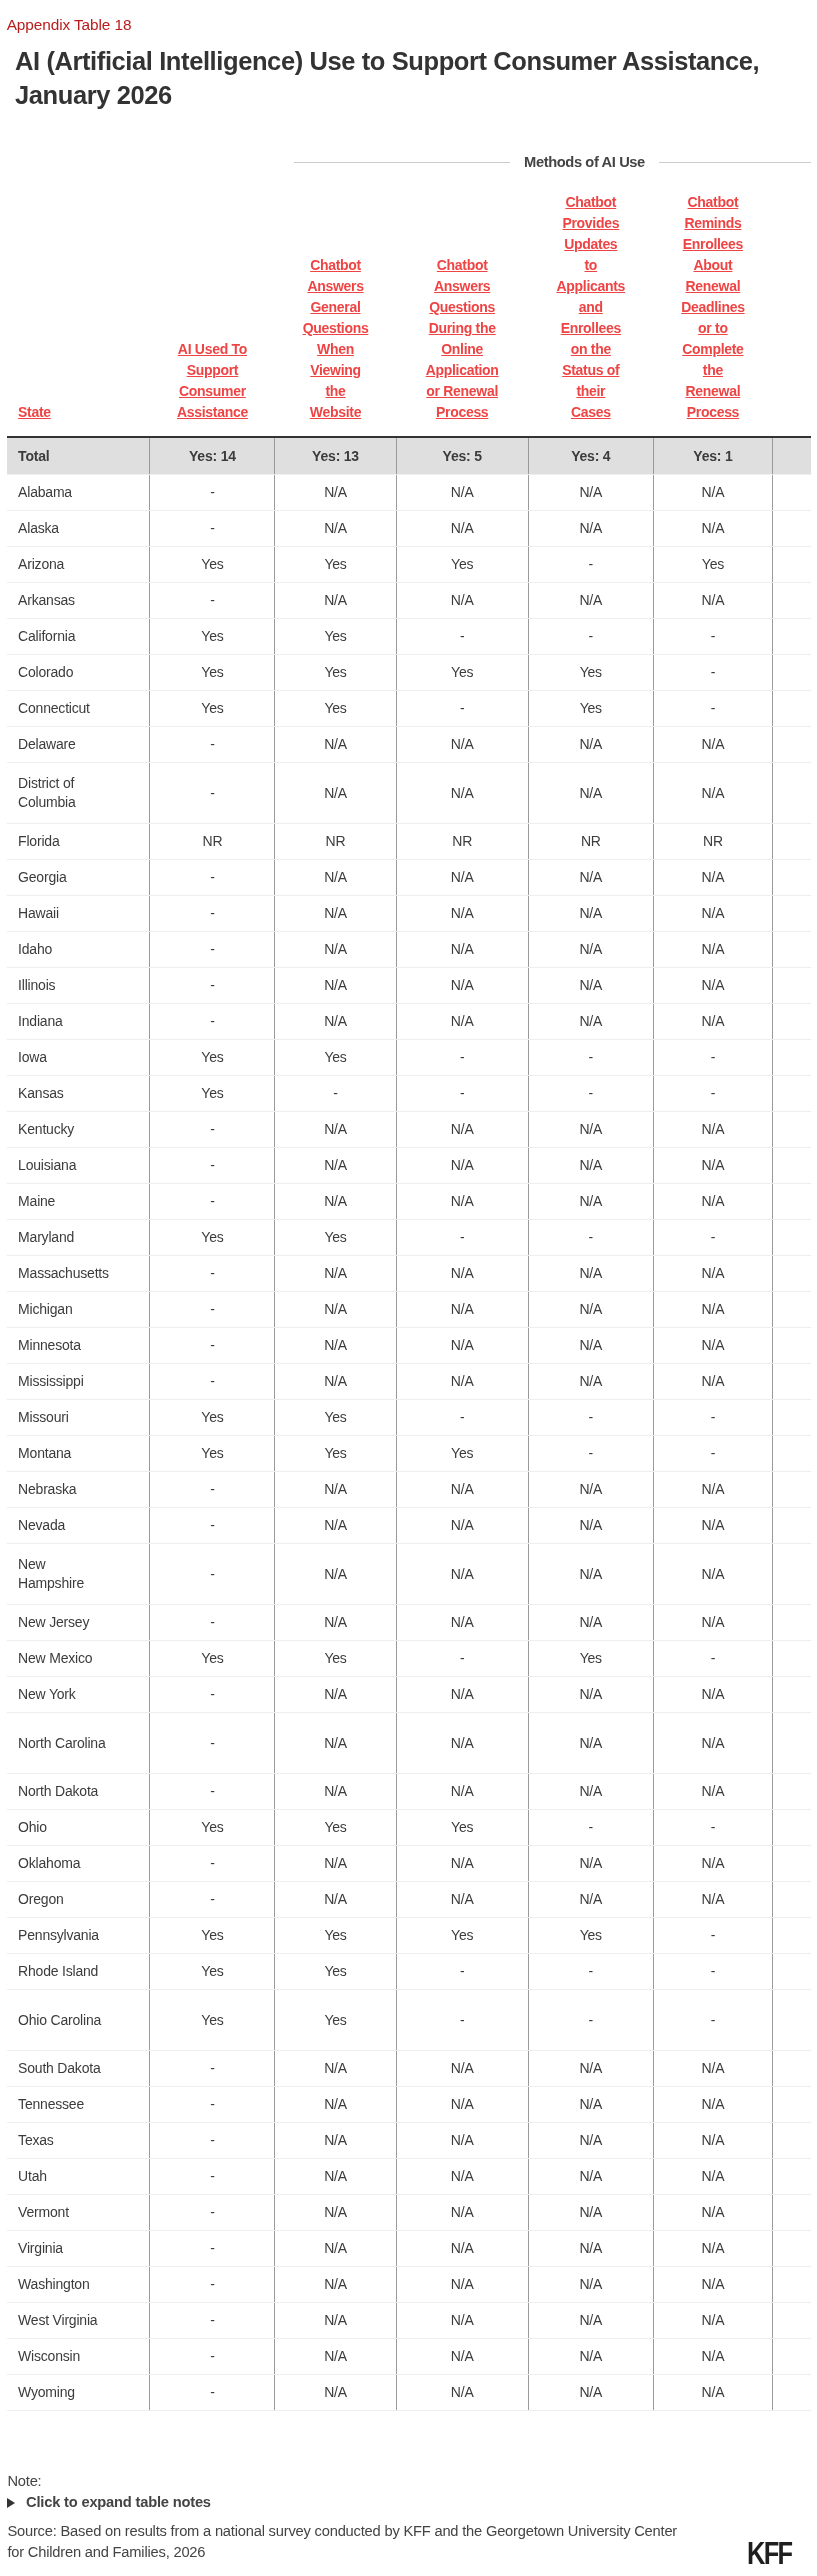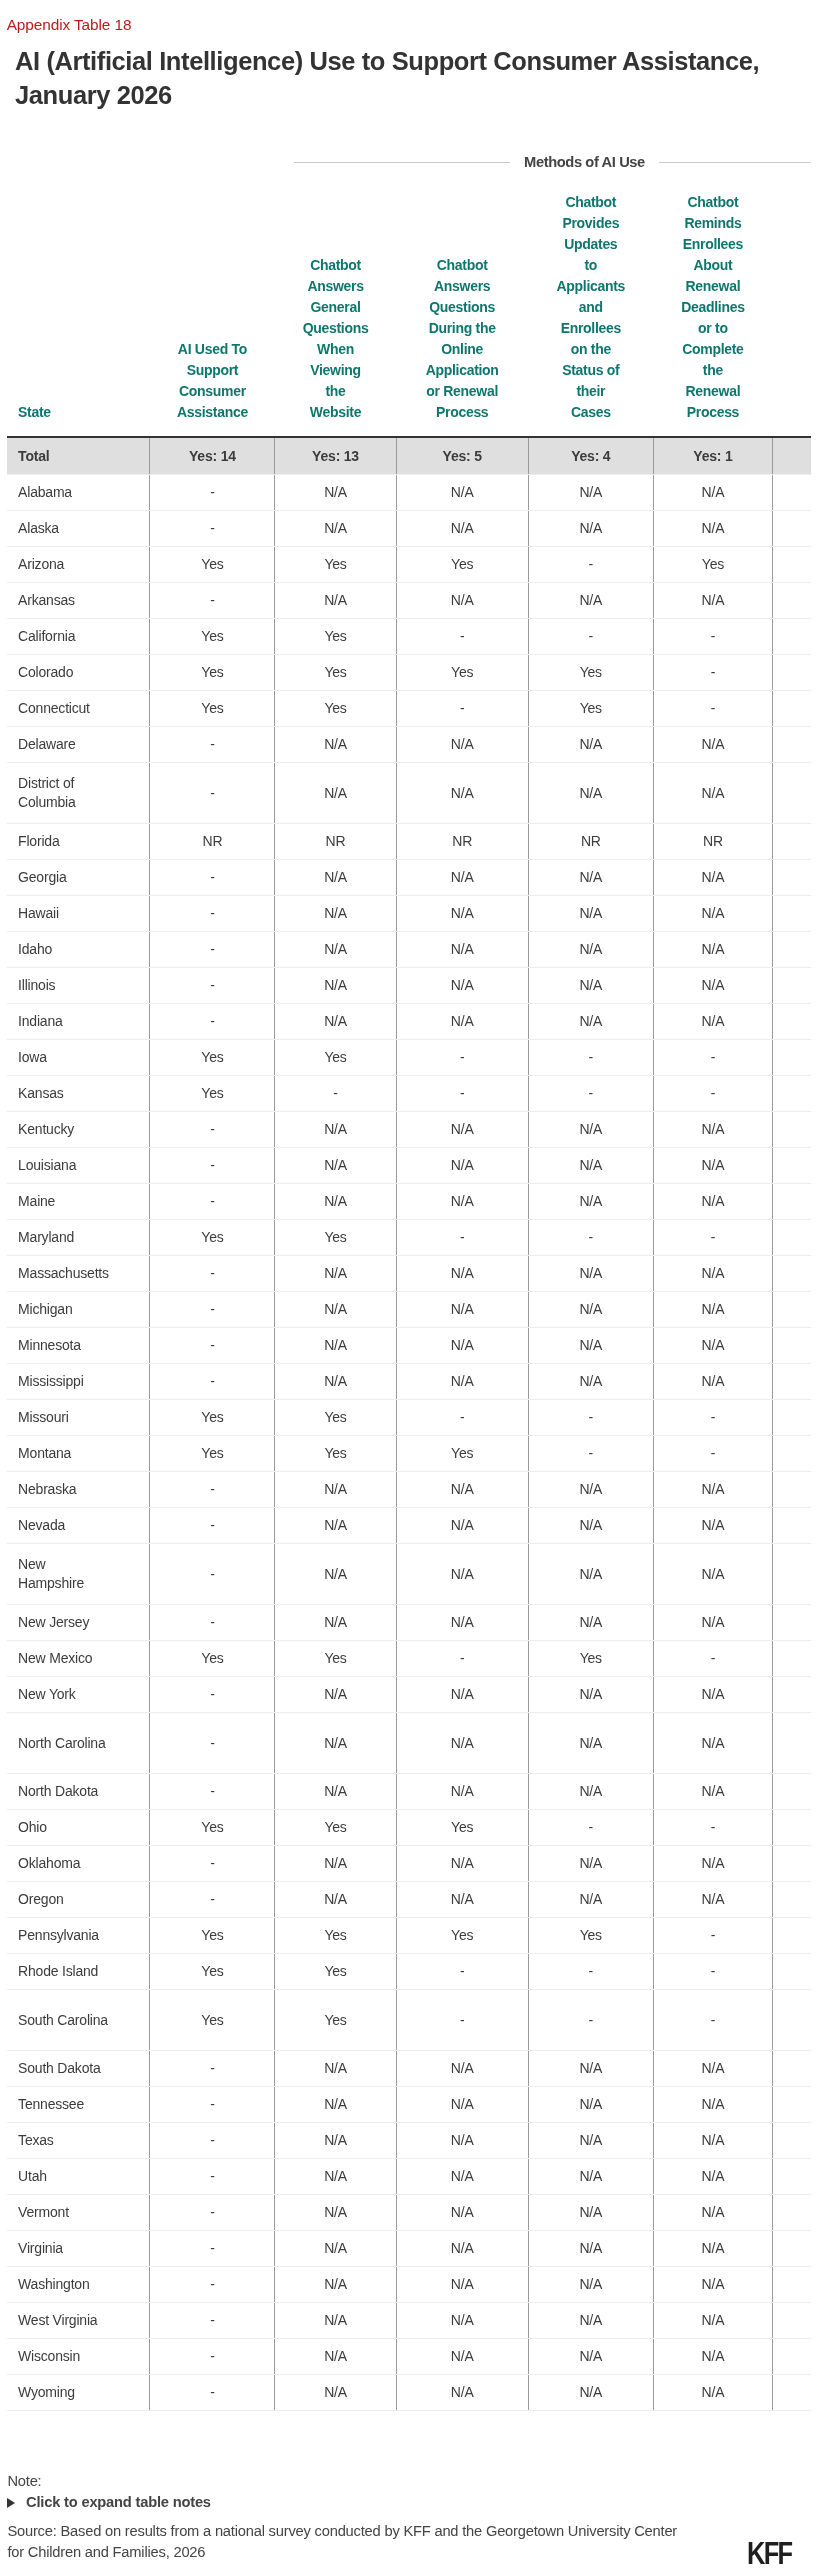--- a/index.html
+++ b/index.html
@@ -36,23 +36,24 @@
     font-size: 14.7px; font-weight: bold; color: #444; letter-spacing: -0.4px; white-space: nowrap;
   }
   table.data {
     position: absolute; left: 6.7px; top: 192px;
     border-collapse: collapse; table-layout: fixed;
     width: 891px;
   }
   table.data th, table.data td { padding: 0; }
   thead th {
     vertical-align: bottom; text-align: center;
-    font-size: 14px; line-height: 21px; font-weight: bold; color: #0f766e;
+    font-size: 14px; line-height: 21px; font-weight: bold; color: #ef4444;
     padding: 0 4px 13.4px 4px !important;
     letter-spacing: -0.3px;
+    text-decoration: underline;
   }
   thead th.state-h { text-align: left; padding-left: 11.4px !important; }
   tbody tr.total-row { background: #dfdfdf; border-top: 2.7px solid #333333; }
   tbody tr.total-row td { font-weight: bold; height: 36px; }
   tbody td {
     font-size: 14px; line-height: 19px; text-align: center; color: #3c3c3c;
     border-left: 1.3px solid #9a9a9a;
     border-bottom: 1.3px solid #eeeeee;
     height: 35px; vertical-align: middle;
     letter-spacing: -0.2px;
@@ -477,21 +478,21 @@
         <tr>
           <td class="state">Rhode Island</td>
           <td>Yes</td>
           <td>Yes</td>
           <td>-</td>
           <td>-</td>
           <td>-</td>
           <td></td>
         </tr>
         <tr class="tall">
-          <td class="state" style="max-width: 101px; padding-right: 40px;">South Carolina</td>
+          <td class="state" style="max-width: 101px; padding-right: 40px;">Ohio Carolina</td>
           <td>Yes</td>
           <td>Yes</td>
           <td>-</td>
           <td>-</td>
           <td>-</td>
           <td></td>
         </tr>
         <tr>
           <td class="state">South Dakota</td>
           <td>-</td>

